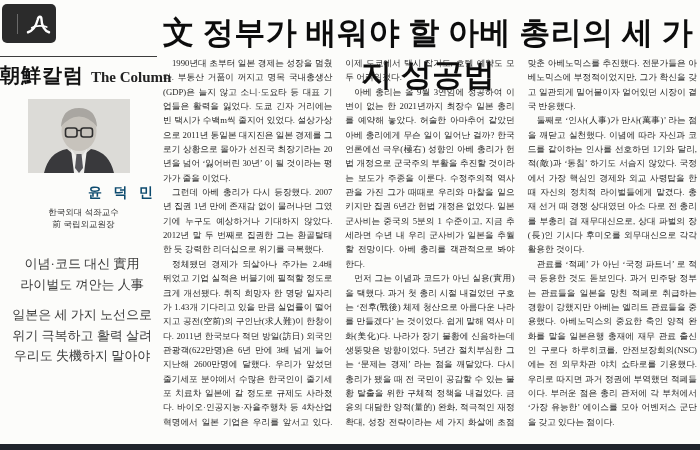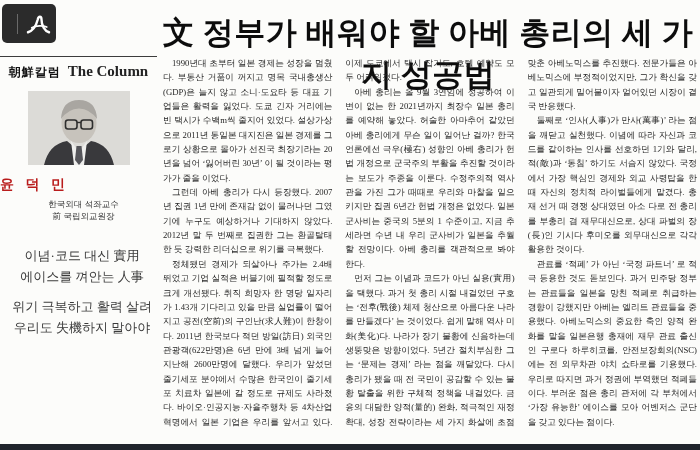--- a/index.html
+++ b/index.html
@@ -13,25 +13,25 @@
   .pdf-chip{
     position:absolute;left:2px;top:4px;width:54px;height:39px;
     background:#2b2b2b;border-radius:5px;display:flex;align-items:center;
   }
   .chip-divider{width:1px;height:20px;background:#6a6a6a;margin-left:15px;}
   .chip-glyph{flex:1;display:flex;justify-content:center;align-items:center;}
   
   .sidebar{position:absolute;left:0;top:56px;width:157px;}
   .sidebar-rule{border-top:1.5px solid #3c3c3c;width:157px;margin:0 0 5px 0;}
   .masthead{text-align:center;white-space:nowrap;}
-  .masthead-hanja{font-weight:bold;font-size:12px;color:#111;letter-spacing:1px;}
+  .masthead-hanja{font-weight:bold;font-size:20px;color:#111;letter-spacing:1px;}
   .masthead-en{font-weight:bold;font-size:15px;color:#222;margin-left:3px;}
   .portrait-wrap{width:102px;margin:10px auto 0 auto;}
   .author-name{
-    text-align:left;font-weight:bold;font-size:14px;color:#b91c1c;
+    text-align:right;font-weight:bold;font-size:14px;color:#0c4a6e;
     letter-spacing:4px;margin-top:7px;
   }
   .author-title{
     text-align:center;font-size:8.5px;color:#333;line-height:12px;margin-top:4px;
     font-family:"Liberation Sans", sans-serif;
     padding-left:10px;
   }
   .pullquote{
     margin-top:24px;text-align:center;font-size:13px;color:#3b3b3b;
     line-height:20.5px;font-weight:500;margin-left:7px;
@@ -88,23 +88,24 @@
       <path d="M48.5 55 L53.5 55 L55 69 L51 74 L47 69 Z" fill="#55555a"></path>
     </svg>
   </div>
   <div class="author-name">윤 덕 민</div>
   <div class="author-title">
     <div>한국외대 석좌교수</div>
     <div>前 국립외교원장</div>
   </div>
   <div class="pullquote">
       <div>이념·코드 대신 實用</div>
-      <div>에이스를 껴안는 人事</div>
+      <div>라이벌도 껴안는 人事</div>
     </div>
   <div class="pullquote">
+      <div>일본은 세 가지 노선으로</div>
       <div>위기 극복하고 활력 살려</div>
       <div>우리도 失機하지 말아야</div>
     </div>
 </div>
 
 <div class="article">
     <p>1990년대 초부터 일본 경제는 성장을 멈췄다. 부동산 거품이 꺼지고 명목 국내총생산(GDP)은 늘지 않고 소니·도요타 등 대표 기업들은 활력을 잃었다. 도쿄 긴자 거리에는 빈 택시가 수백m씩 줄지어 있었다. 설상가상으로 2011년 동일본 대지진은 일본 경제를 그로기 상황으로 몰아가 선진국 최장기라는 20년을 넘어 ‘잃어버린 30년’ 이 될 것이라는 평가가 줄을 이었다.</p>
     <p>그런데 아베 총리가 다시 등장했다. 2007년 집권 1년 만에 존재감 없이 물러나던 그였기에 누구도 예상하거나 기대하지 않았다. 2012년 말 두 번째로 집권한 그는 환골탈태한 듯 강력한 리더십으로 위기를 극복했다.</p>
     <p>정체됐던 경제가 되살아나 주가는 2.4배 뛰었고 기업 실적은 버블기에 필적할 정도로 크게 개선됐다. 취직 희망자 한 명당 일자리가 1.43개 기다리고 있을 만큼 실업률이 떨어지고 공전(空前)의 구인난(求人難)이 한창이다. 2011년 한국보다 적던 방일(訪日) 외국인 관광객(622만명)은 6년 만에 3배 넘게 늘어 지난해 2600만명에 달했다. 우리가 앞섰던 줄기세포 분야에서 수많은 한국인이 줄기세포 치료차 일본에 갈 정도로 규제도 사라졌다. 바이오·인공지능·자율주행차 등 4차산업혁명에서 일본 기업은 우리를 앞서고 있다. 이제 도쿄에서 택시 잡기도, 호텔 예약도 모두 어려워졌다.</p>
     <p>아베 총리는 올 9월 3연임에 성공하여 이변이 없는 한 2021년까지 최장수 일본 총리를 예약해 놓았다. 허술한 아마추어 같았던 아베 총리에게 무슨 일이 일어난 걸까? 한국 언론에선 극우(極右) 성향인 아베 총리가 헌법 개정으로 군국주의 부활을 추진할 것이라는 보도가 주종을 이룬다. 수정주의적 역사관을 가진 그가 때때로 우리와 마찰을 일으키지만 집권 6년간 헌법 개정은 없었다. 일본 군사비는 중국의 5분의 1 수준이고, 지금 추세라면 수년 내 우리 군사비가 일본을 추월할 전망이다. 아베 총리를 객관적으로 봐야 한다.</p>

